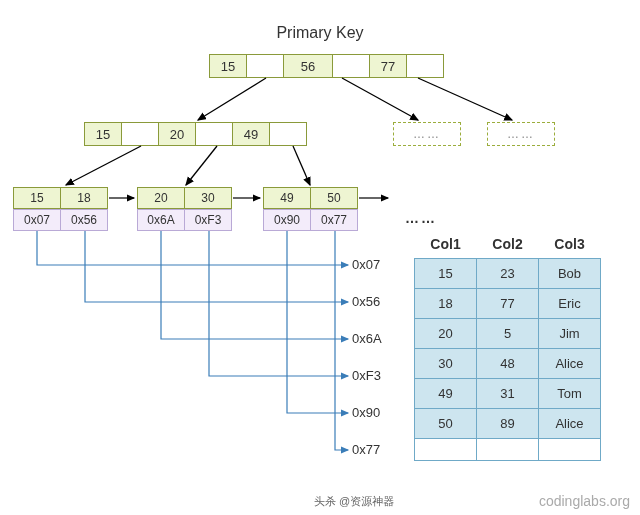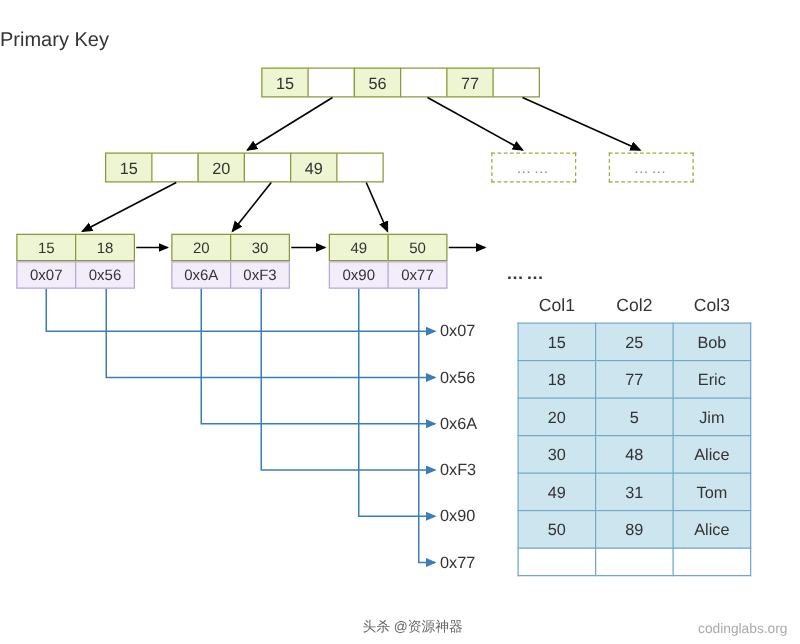--- a/index.html
+++ b/index.html
@@ -1,19 +1,19 @@
 <!DOCTYPE html>
 <html><head>
 <meta charset="utf-8">
 <style>
   * { box-sizing: border-box; font-family: "Segoe UI", Arial, sans-serif; }
   body { margin: 0; width: 640px; height: 515px; background: #fff; position: relative; }
   svg.arrows { position: absolute; top: 0; left: 0; pointer-events: none; }
 
-  .title { position: absolute; top: 24px; left: 0; width: 100%; text-align: left; font-size: 16px; color: #333; }
+  .title { position: absolute; top: 24px; left: 0; width: 100%; text-align: center; font-size: 16px; color: #333; }
 
   .node { position: absolute; display: flex; }
   .node .cell { height: 24px; border: 1px solid #8a9a3a; background: #f9fce9; display: flex; align-items: center; justify-content: center; font-size: 13px; color: #333; margin-left: -1px; }
   .node .cell:first-child { margin-left: 0; }
   .node .cell.key { background: #eef5d2; }
   .node .cell.blank { background: #fff; }
 
   .leaf { position: absolute; }
   .leaf .row { display: flex; }
   .leaf .cell { width: 48px; height: 22px; display: flex; align-items: center; justify-content: center; font-size: 12px; margin-left: -1px; }
@@ -21,37 +21,37 @@
   .leaf .key { border: 1px solid #8a9a3a; background: #eef5d2; color: #333; }
   .leaf .ptr { border: 1px solid #b9a9d6; background: #f3ecfa; color: #333; }
 
   .dashed { position: absolute; border: 1px dashed #9bad3c; width: 68px; height: 24px; display: flex; align-items: center; justify-content: center; font-size: 12px; color: #888; letter-spacing: 2px; }
 
   .ellipsis { position: absolute; font-size: 14px; color: #333; font-weight: bold; letter-spacing: 2px; }
 
   .ptrlabel { position: absolute; font-size: 13px; color: #333; }
 
   .table { position: absolute; border-collapse: collapse; }
-  .table th { font-size: 14px; font-weight: normal; padding: 6px 14px; color: #333; }
+  .table th { font-size: 14px; font-weight: bold; padding: 6px 14px; color: #333; }
   .table td { border: 1px solid #6fa9c7; background: #cde5ef; width: 62px; height: 30px; text-align: center; font-size: 13px; color: #333; }
   .table tr.blank td { background: #fff; height: 22px; }
 
-  .watermark { position: absolute; bottom: 6px; font-size: 11px; color: #666; }
+  .watermark { position: absolute; bottom: 6px; font-size: 11px; color: #666; margin-left: 24px; }
   .watermark.left { left: 290px; }
-  .watermark.right { right: 10px; font-size: 11px; color: #aaa; }
+  .watermark.right { right: 10px; font-size: 14px; color: #aaa; }
 </style>
 </head>
 <body>
 
 <div class="title">Primary Key</div>
 
 <div class="node" id="root" style="left:209px; top:54px;">
   <div class="cell key" style="width:38px">15</div>
   <div class="cell blank" style="width:38px"></div>
-  <div class="cell key" style="width:38px">56</div>
+  <div class="cell key" style="width:50px">56</div>
   <div class="cell blank" style="width:38px"></div>
   <div class="cell key" style="width:38px">77</div>
   <div class="cell blank" style="width:38px"></div>
 </div>
 
 <div class="node" id="mid" style="left:84px; top:122px;">
   <div class="cell key" style="width:38px">15</div>
   <div class="cell blank" style="width:38px"></div>
   <div class="cell key" style="width:38px">20</div>
   <div class="cell blank" style="width:38px"></div>
@@ -108,21 +108,21 @@
   <thead>
     <tr>
       <th>Col1</th>
       <th>Col2</th>
       <th>Col3</th>
     </tr>
   </thead>
   <tbody>
     <tr>
         <td>15</td>
-        <td>25</td>
+        <td>23</td>
         <td>Bob</td>
       </tr>
     <tr>
         <td>18</td>
         <td>77</td>
         <td>Eric</td>
       </tr>
     <tr>
         <td>20</td>
         <td>5</td>

